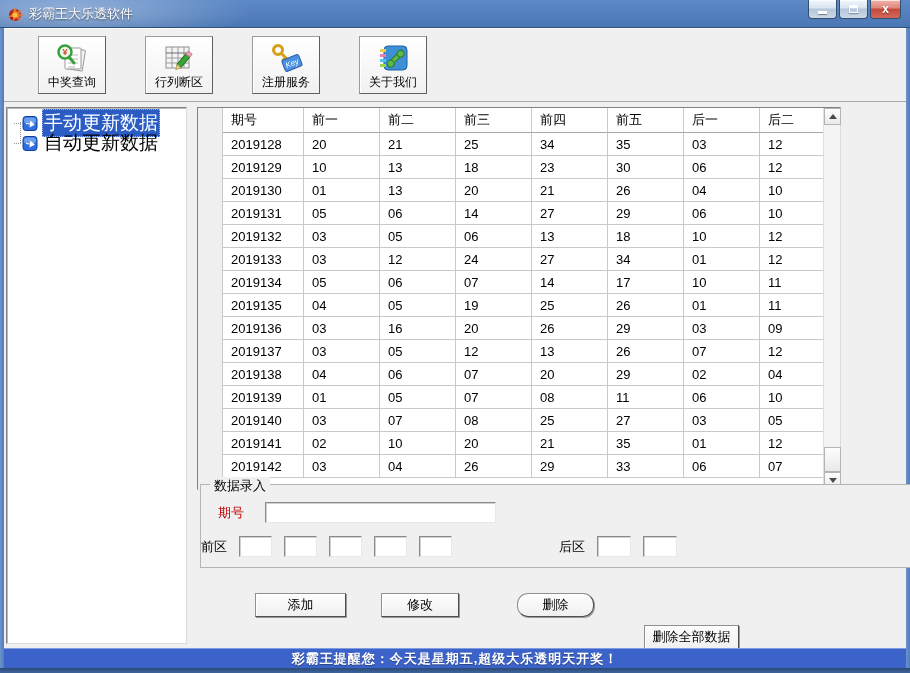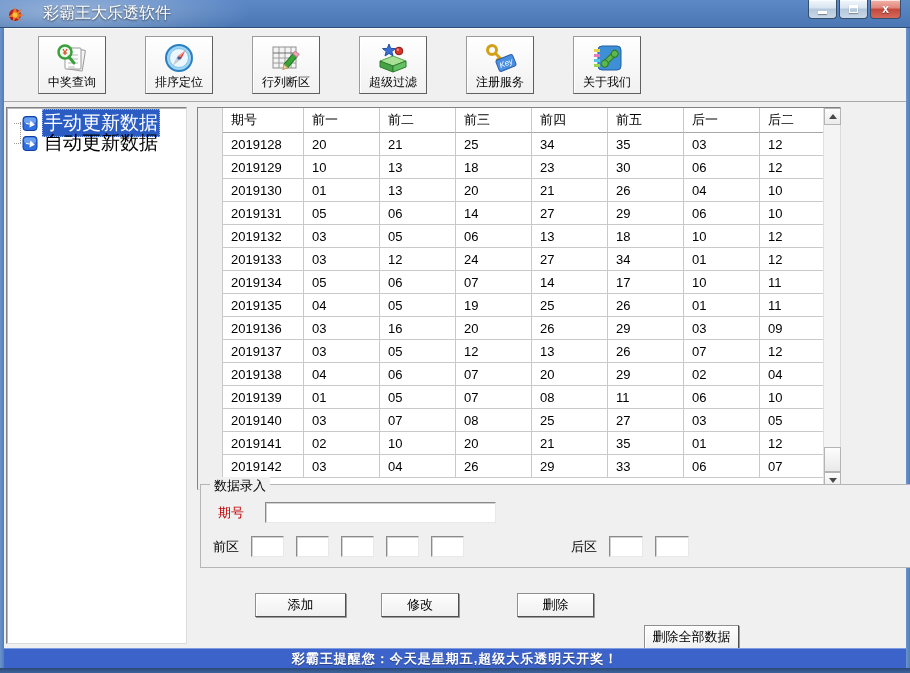--- a/index.html
+++ b/index.html
@@ -5,21 +5,21 @@
   * { margin:0; padding:0; box-sizing:border-box; }
   html,body { width:910px; height:673px; overflow:hidden; font-family:"Liberation Sans",sans-serif; }
   #window { position:relative; width:910px; height:673px; background:#f0f0f0; }
 
   
   .titlebar { position:absolute; left:0; top:0; width:910px; height:28px;
     background: radial-gradient(ellipse 260px 46px at 70px 12px, rgba(255,255,255,.38), rgba(255,255,255,0) 70%),
                 linear-gradient(#5d89c7, #4a77b4);
     border-bottom:1px solid #2f4f78; display:flex; align-items:center; }
   .titlebar .appicon { width:18px; height:18px; margin-left:7px; }
-  .titlebar .title { color:#fff; font-size:16px; margin-left:18px; text-shadow:0 1px 2px rgba(0,0,0,.6); }
+  .titlebar .title { color:#fff; font-size:13px; margin-left:4px; text-shadow:0 1px 2px rgba(0,0,0,.6); }
   .winbtns { position:absolute; top:0; right:9px; display:flex; }
   .winbtn { width:29px; height:19px; border:1px solid #35506e; border-top:none; margin-left:0;
     border-radius:0 0 4px 4px; display:flex; align-items:center; justify-content:center; cursor:default;
     background:linear-gradient(#f2f7fc 0%, #d7e3f0 45%, #b3c6da 50%, #cbd9e8 100%);
     box-shadow: inset 0 1px 0 rgba(255,255,255,.7); }
   .winbtn + .winbtn { margin-left:2px; }
   .winbtn.close { width:31px; background:linear-gradient(#f3b4aa 0%, #e0857a 45%, #c5473a 50%, #d3685c 100%); }
   .glyph-min { width:9px; height:3px; background:#fff; box-shadow:0 1px 1px rgba(0,0,0,.4); margin-top:6px; }
   .glyph-max { width:9px; height:8px; border:1px solid #fff; border-top-width:3px; box-shadow:0 1px 1px rgba(0,0,0,.3); }
   .glyph-close { color:#fff; font-size:12px; font-weight:bold; line-height:1; text-shadow:0 1px 1px rgba(0,0,0,.4); }
@@ -142,35 +142,20 @@
                 <line x1="14" y1="17" x2="24" y2="17"></line>
                 <line x1="14" y1="21" x2="24" y2="21"></line>
                 <line x1="14" y1="25" x2="21" y2="25"></line>
               </g>
    <circle cx="11" cy="10" r="6.5" fill="#edf8ec" stroke="#3aa13a" stroke-width="2.5"></circle>
    <line x1="15" y1="15" x2="20" y2="21" stroke="#3aa13a" stroke-width="3" stroke-linecap="round"></line>
    <text x="11" y="13" font-size="9" font-weight="bold" fill="#d42" text-anchor="middle">¥</text>
             </svg>
           </div>
           <span class="tlabel">中奖查询</span>
-        </div>
-        <div class="tbtn">
-          <div class="ticon">
-            <svg width="36" height="32" viewBox="0 0 36 32">
-   <circle cx="18" cy="16" r="13" fill="#9fd4f2" stroke="#2a7fc2" stroke-width="2"></circle>
-   <circle cx="18" cy="16" r="9.5" fill="#eaf7ff" stroke="#7fc3e8"></circle>
-   <g transform="rotate(40 18 16)">
-                <polygon points="18,6 20.5,16 18,16" fill="#e23b2e"></polygon>
-                <polygon points="18,6 15.5,16 18,16" fill="#f28b80"></polygon>
-                <polygon points="18,26 20.5,16 15.5,16" fill="#c9cdd6"></polygon>
-              </g>
-   <circle cx="18" cy="16" r="1.6" fill="#2a5fa8"></circle>
-            </svg>
-          </div>
-          <span class="tlabel">排序定位</span>
         </div>
         <div class="tbtn">
           <div class="ticon">
             <svg width="36" height="32" viewBox="0 0 36 32">
    <rect x="5" y="5" width="23" height="21" fill="#f4f4f4" stroke="#8f8f8f"></rect>
    <g stroke="#9a9a9a">
                 <line x1="11" y1="5" x2="11" y2="26"></line>
                 <line x1="17" y1="5" x2="17" y2="26"></line>
                 <line x1="23" y1="5" x2="23" y2="26"></line>
    <line x1="5" y1="11" x2="28" y2="11" stroke="#6f6f6f"></line>
@@ -182,33 +167,20 @@
    <rect x="29" y="15.5" width="3.5" height="5" fill="#f2a8bc" stroke="#c97f95"></rect>
    <polygon points="15,15.5 10.5,18 15,20.5" fill="#ecd9a4" stroke="#b9a05e"></polygon>
               </g>
             </svg>
           </div>
           <span class="tlabel">行列断区</span>
         </div>
         <div class="tbtn">
           <div class="ticon">
             <svg width="36" height="32" viewBox="0 0 36 32">
-   <polygon points="5,19 18,14 31,19 18,24" fill="#a8e096" stroke="#57a847"></polygon>
-   <polygon points="5,19 5,25 18,30 18,24" fill="#46a346" stroke="#2e7a2e"></polygon>
-   <polygon points="31,19 31,25 18,30 18,24" fill="#63c063" stroke="#2e7a2e"></polygon>
-   <polygon points="14,2 15.7,6.4 20.5,6.6 16.8,9.5 18,14 14,11.4 10,14 11.2,9.5 7.5,6.6 12.3,6.4" fill="#3b6fd4" stroke="#2450a0"></polygon>
-   <circle cx="24" cy="9" r="3.8" fill="#d5352a" stroke="#8f1410"></circle>
-              <circle cx="22.8" cy="7.8" r="1.2" fill="#f2958e"></circle>
-            </svg>
-          </div>
-          <span class="tlabel">超级过滤</span>
-        </div>
-        <div class="tbtn">
-          <div class="ticon">
-            <svg width="36" height="32" viewBox="0 0 36 32">
    <circle cx="10" cy="8" r="4.5" fill="none" stroke="#d4a017" stroke-width="3"></circle>
    <line x1="13" y1="11" x2="21" y2="19" stroke="#d4a017" stroke-width="3"></line>
    <line x1="17.5" y1="15.5" x2="14.5" y2="18.5" stroke="#d4a017" stroke-width="2.5"></line>
    <g transform="rotate(-22 24 21)">
                 <rect x="15" y="15" width="18" height="12" rx="2" fill="#4a90e2" stroke="#2a5fa8"></rect>
    <text x="24" y="24" font-size="8" fill="#fff" font-style="italic" text-anchor="middle">Key</text>
               </g>
             </svg>
           </div>
           <span class="tlabel">注册服务</span>
@@ -444,40 +416,40 @@
       </div>
     </div>
 
     <div class="groupbox">
       <span class="gb-title">数据录入</span>
       <div class="gb-row1">
         <span class="lbl red" style="margin-left:17px">期号</span>
         <input class="inp issue" type="text" value="" style="">
       </div>
       <div class="gb-row2" id="zone-row">
-        <span class="lbl" style="margin-left:12px">前区</span>
+        <span class="lbl" style="">前区</span>
         <span id="front-inputs" style="display:flex">
             <input type="text" class="inp small" style="">
             <input type="text" class="inp small" style="">
             <input type="text" class="inp small" style="">
             <input type="text" class="inp small" style="">
             <input type="text" class="inp small" style="">
           </span>
         <span class="lbl" style="margin-left:107px">后区</span>
         <span id="back-inputs" style="display:flex">
             <input type="text" class="inp back" style="">
             <input type="text" class="inp back" style="">
           </span>
       </div>
     </div>
 
     <div id="actions">
         <div class="abtn" style="left: 251px; width: 91px;">添加</div>
         <div class="abtn" style="left: 377px; width: 78px;">修改</div>
-        <div class="abtn" style="left: 513px; width: 77px;">删除</div>
+        <div class="abtn" style="left: 513px; width: 77px; border-radius: 11px;">删除</div>
         <div class="abtn" style="left: 640px; width: 95px; margin-top: 32px;">删除全部数据</div>
       </div>
 
     <div class="statusbar">
       <span class="msg">彩霸王提醒您：今天是星期五,超级大乐透明天开奖！</span>
     </div>
 
   </div>
 </div>
 

